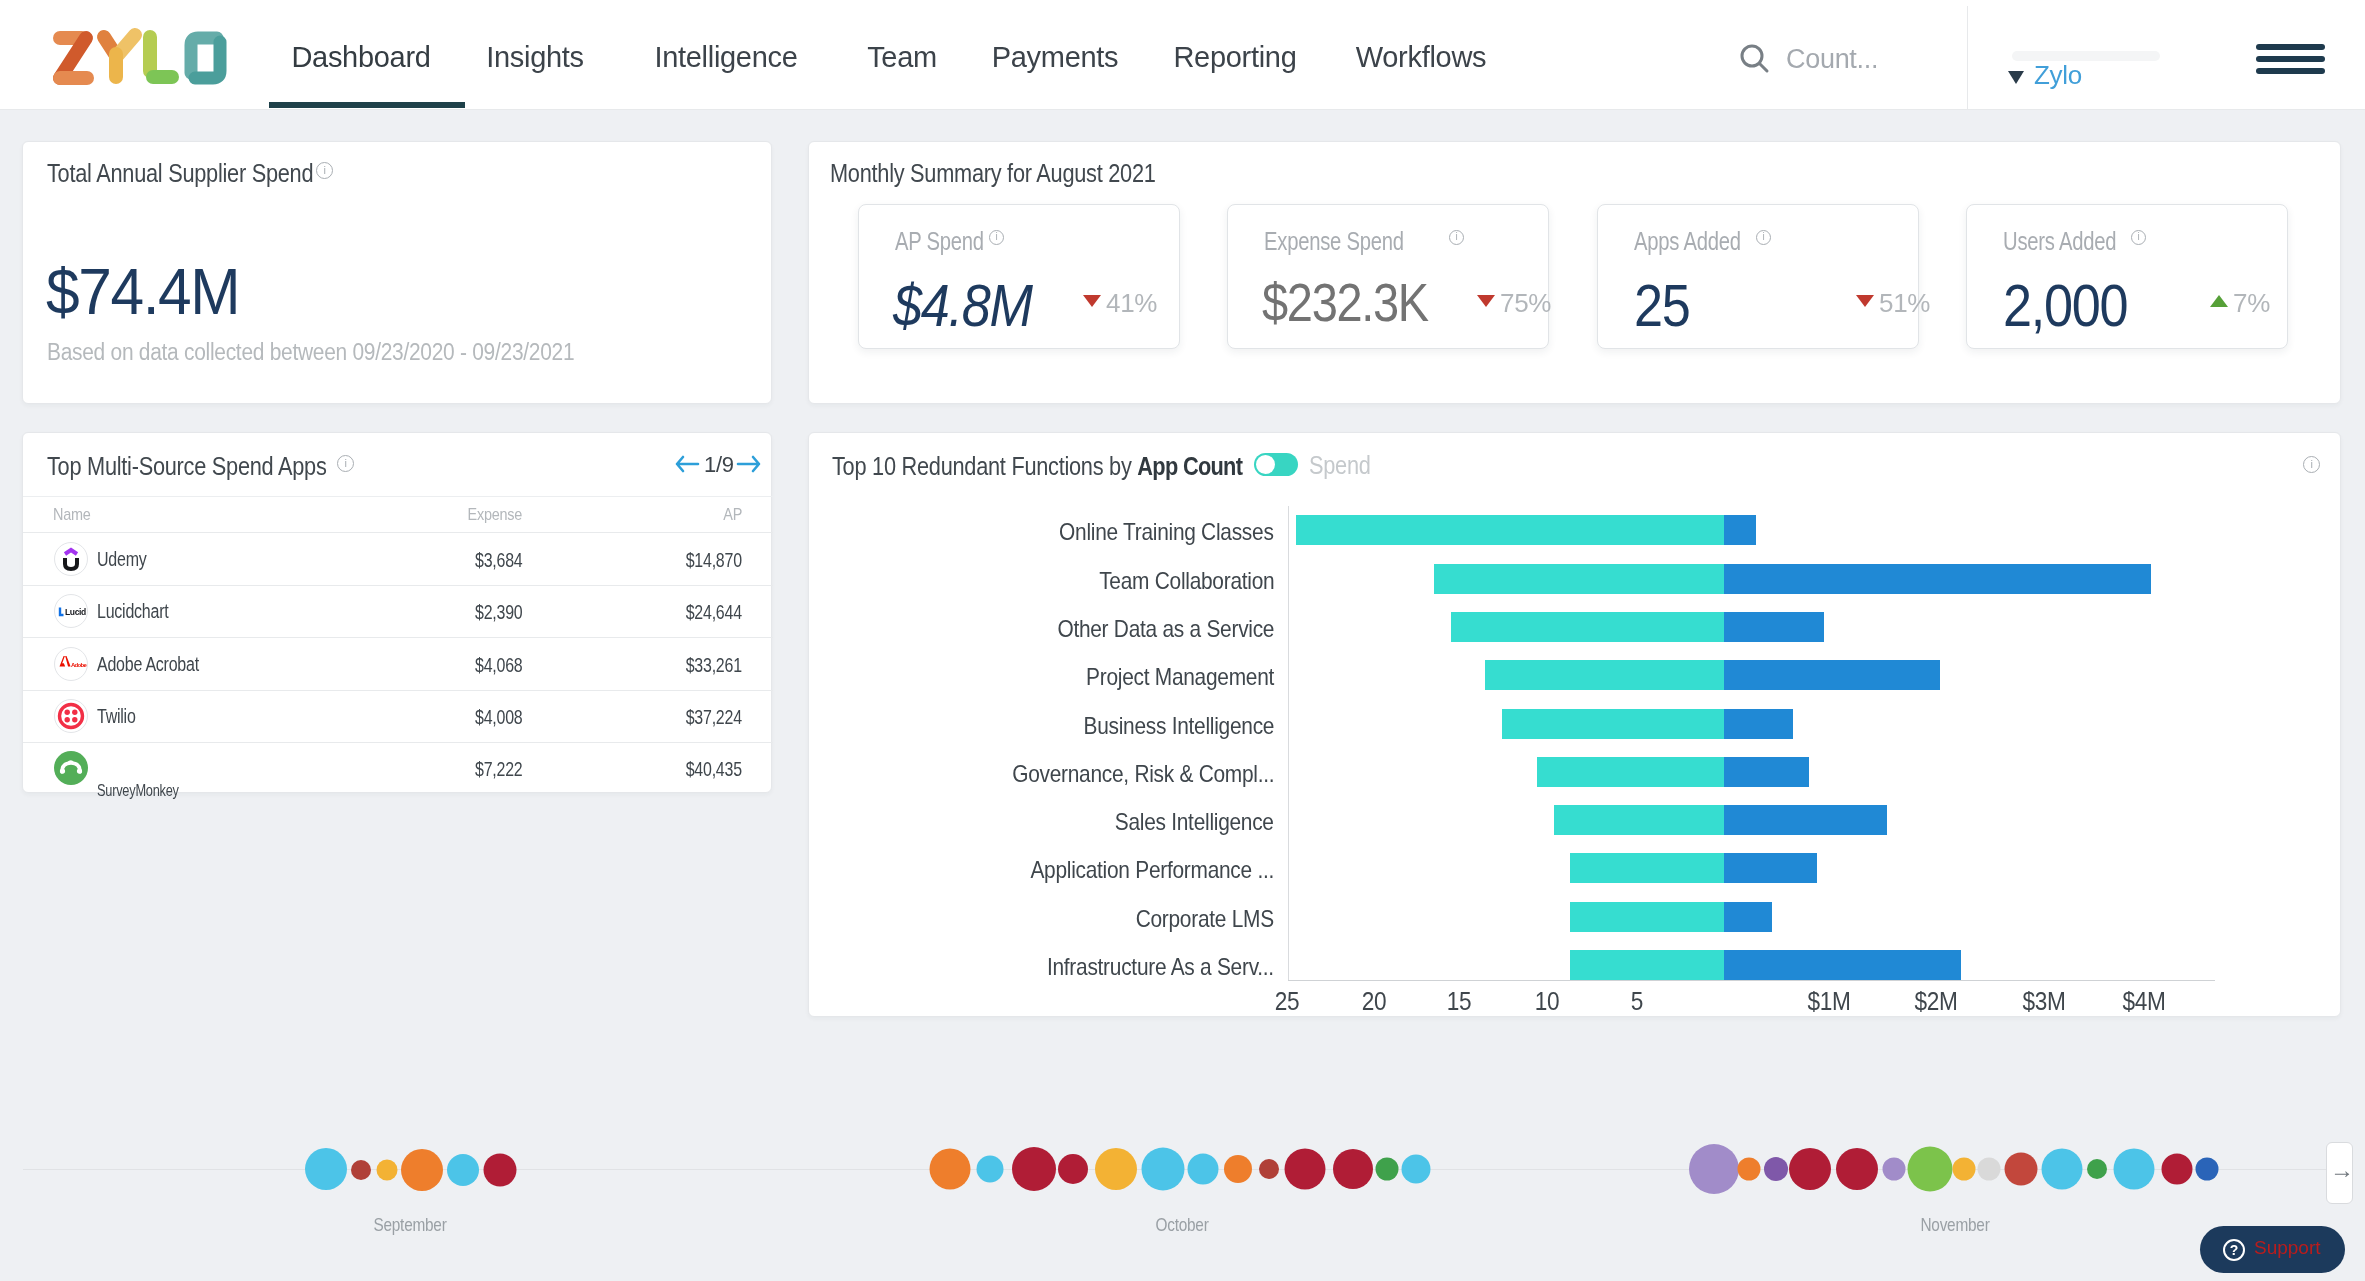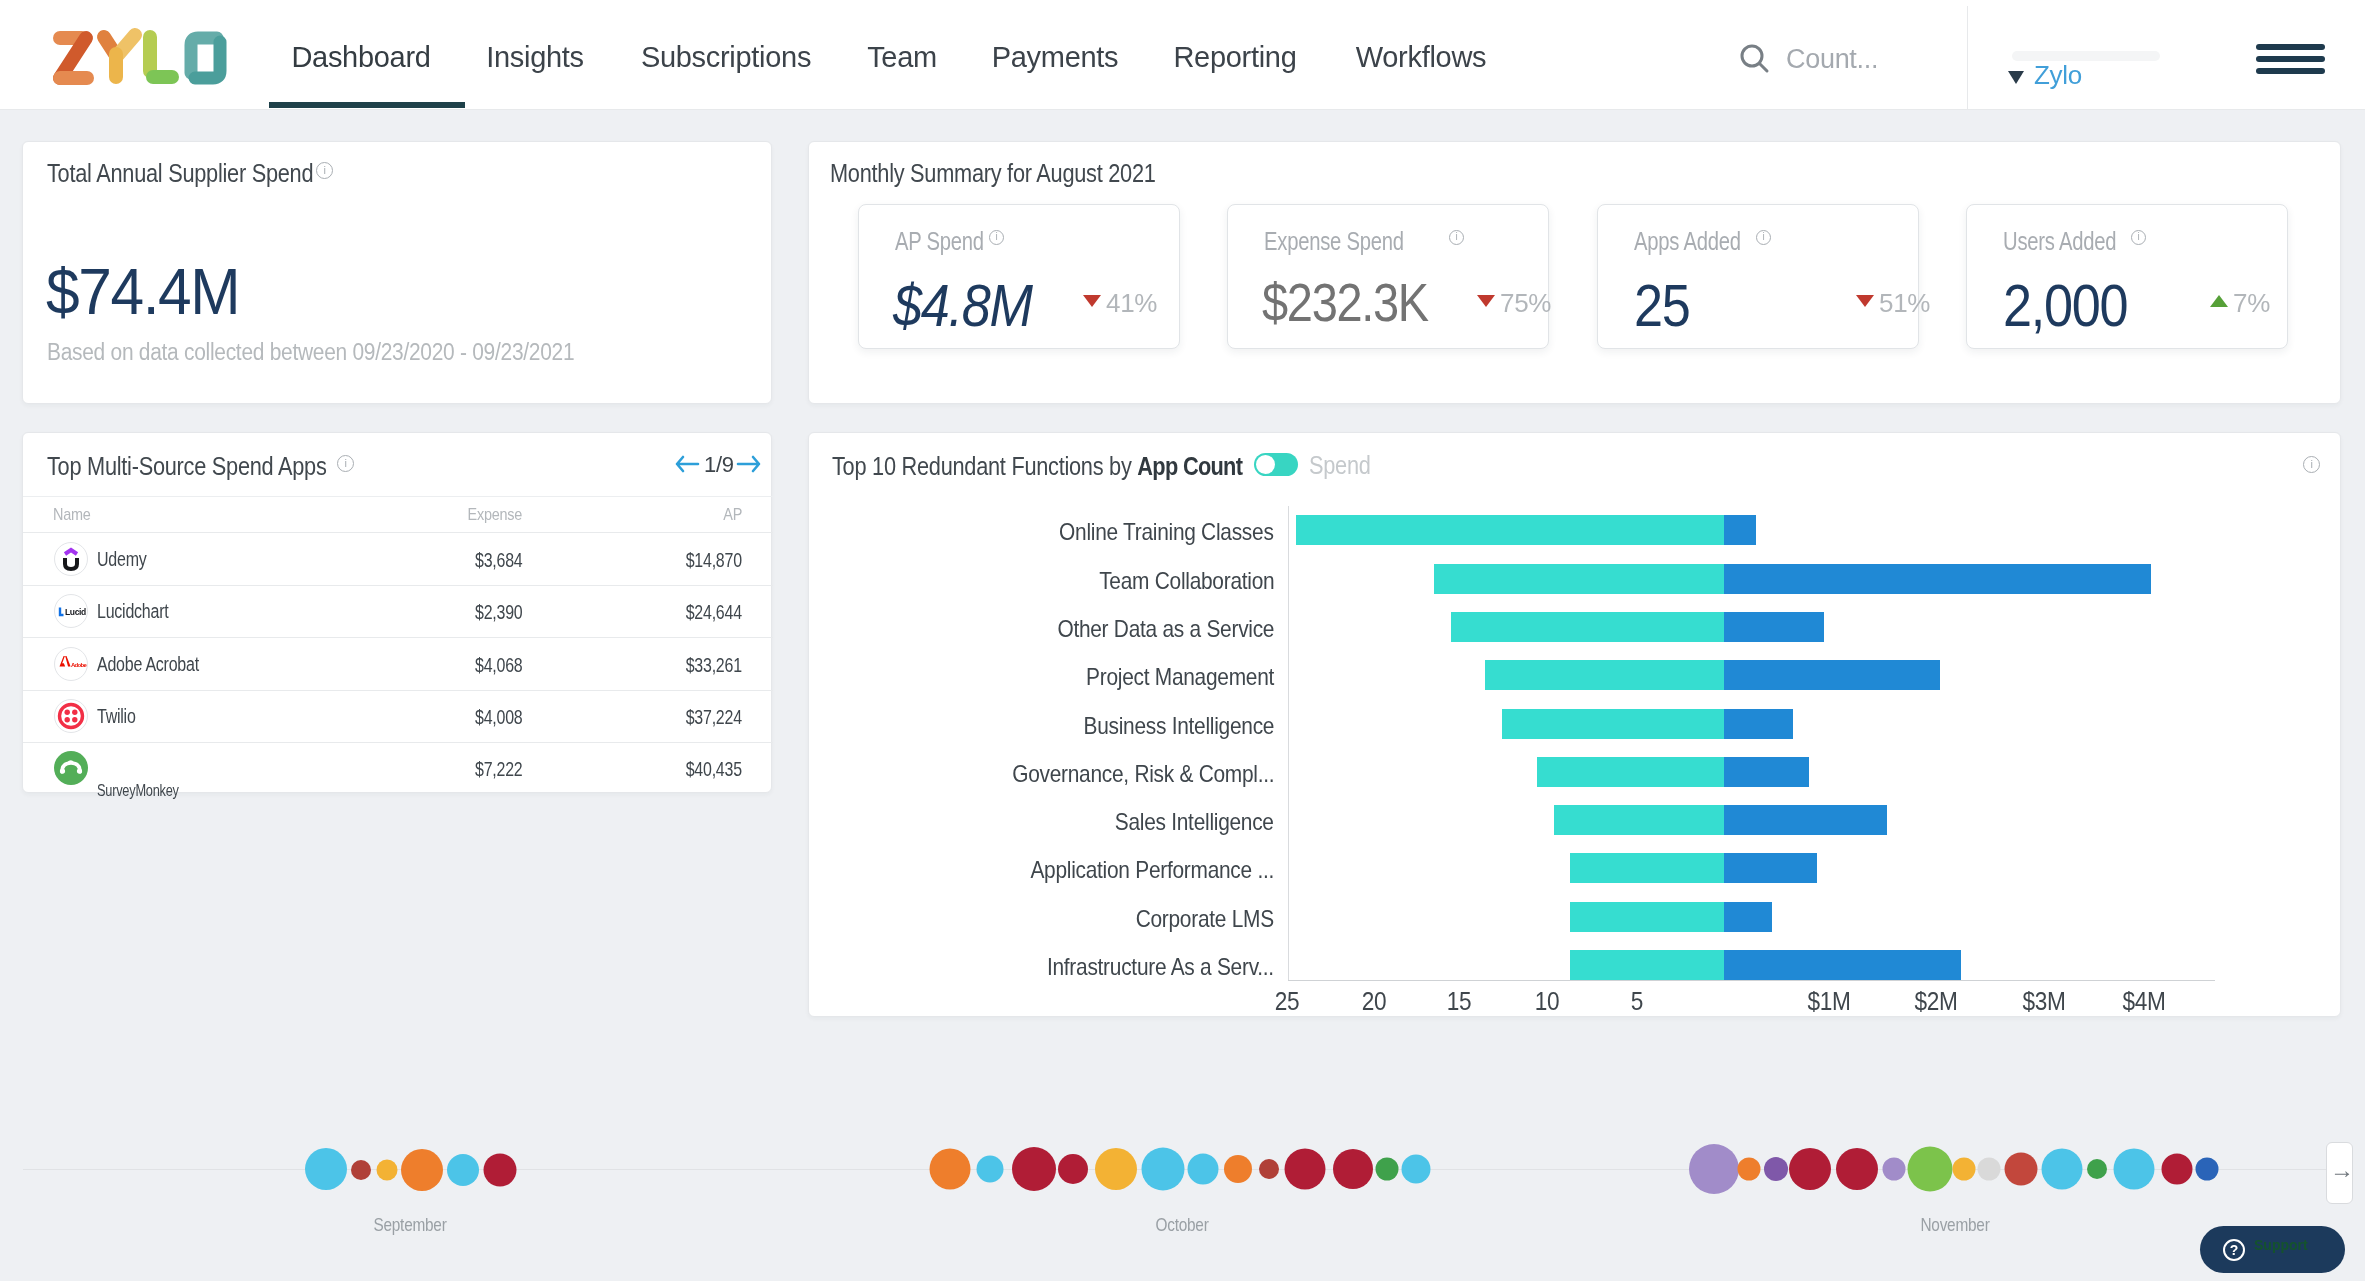--- a/index.html
+++ b/index.html
@@ -30,21 +30,21 @@
       <path d="M66,28 L66,51" stroke="#ecb54b" stroke-width="14"></path>
       <path d="M100,11 L100,45" stroke="#b5cc52" stroke-width="14"></path>
       <path d="M103,51 L122,51" stroke="#7dc556" stroke-width="14"></path>
       <path d="M141,47 L141,19 Q141,12 148,12 L167,12" stroke="#65aca9" stroke-width="13"></path>
       <path d="M170,16 L170,45 Q170,52 163,52 L145,52" stroke="#4b9e9b" stroke-width="13"></path>
     </g>
   </svg>
 
   <div class="abs" style="top:41px;left:361px;transform:translateX(-50%);font-size:29px;color:#343c42;">Dashboard</div>
   <div class="abs" style="top:41px;left:535px;transform:translateX(-50%);font-size:29px;color:#3c434a;">Insights</div>
-  <div class="abs" style="top:41px;left:726px;transform:translateX(-50%);font-size:29px;color:#3c434a;">Subscriptions</div>
+  <div class="abs" style="top:41px;left:726px;transform:translateX(-50%);font-size:29px;color:#3c434a;">Intelligence</div>
   <div class="abs" style="top:41px;left:902px;transform:translateX(-50%);font-size:29px;color:#3c434a;">Team</div>
   <div class="abs" style="top:41px;left:1055px;transform:translateX(-50%);font-size:29px;color:#3c434a;">Payments</div>
   <div class="abs" style="top:41px;left:1235px;transform:translateX(-50%);font-size:29px;color:#3c434a;">Reporting</div>
   <div class="abs" style="top:41px;left:1421px;transform:translateX(-50%);font-size:29px;color:#3c434a;">Workflows</div>
   <div class="abs" style="left:269px;top:102px;width:196px;height:6px;background:#1e4049;"></div>
 
   <svg class="abs" style="left:1738px;top:42px;" width="36" height="36" viewBox="0 0 36 36">
     <circle cx="14" cy="14" r="10" fill="none" stroke="#787f85" stroke-width="3"></circle>
     <path d="M21.5,21.5 L29,29" stroke="#787f85" stroke-width="3" stroke-linecap="round"></path>
   </svg>
@@ -276,15 +276,15 @@
   <div class="abs" style="left:1955px;top:1214px;transform:translateX(-50%) scaleX(0.81);font-size:19px;color:#9aa0a5;">November</div>
 
   <div class="abs" style="left:2326px;top:1142px;width:27px;height:62px;background:#fff;border:1px solid #d9dbde;border-radius:6px;"></div>
   <div class="abs" style="left:2330px;top:1156px;font-size:24px;color:#6f767c;">→</div>
 
   <div class="abs" style="left:2200px;top:1226px;width:145px;height:47px;background:#1c3a5c;border-radius:24px;"></div>
   <svg class="abs" style="left:2222px;top:1238px;" width="24" height="24" viewBox="0 0 24 24">
     <circle cx="12" cy="12" r="10" fill="none" stroke="#fff" stroke-width="2"></circle>
     <text x="12" y="17" text-anchor="middle" font-size="14" font-weight="bold" fill="#fff" font-family="Liberation Sans, sans-serif">?</text>
   </svg>
-  <div class="abs" style="left:2254px;top:1237px;font-size:14px;font-weight:bold;color:#14532d;letter-spacing:0;">Support</div>
+  <div class="abs" style="left:2254px;top:1237px;font-size:19px;font-weight:normal;color:#b91c1c;letter-spacing:0;">Support</div>
 
 </div>
 
 </body></html>

